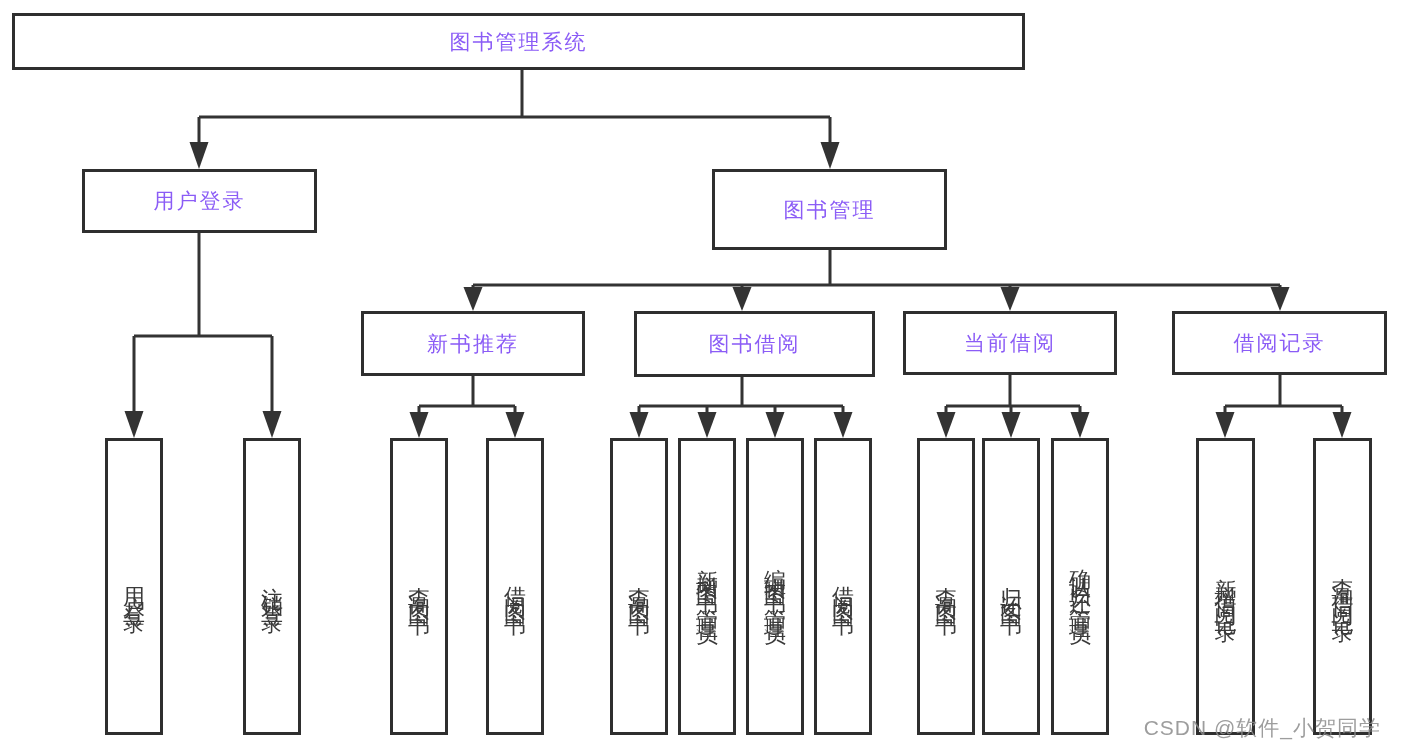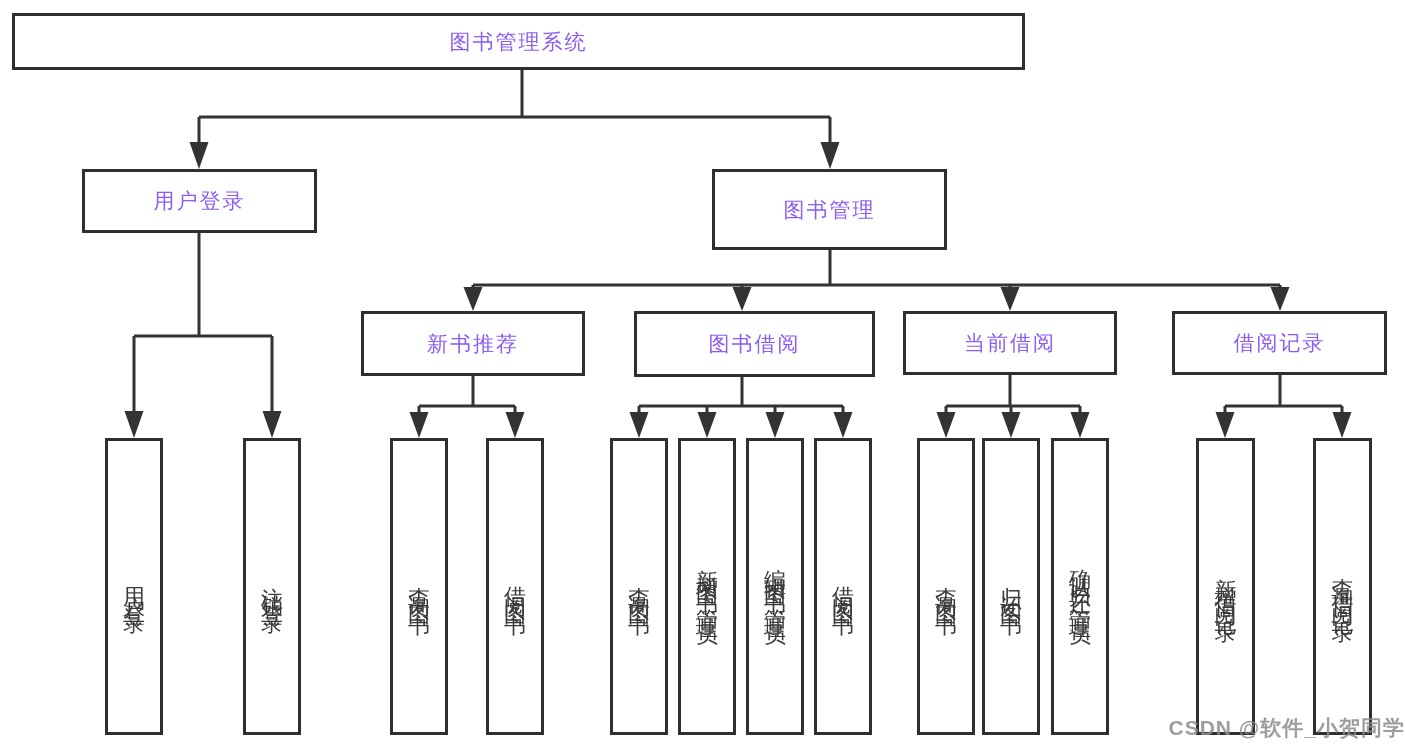--- a/index.html
+++ b/index.html
@@ -58,28 +58,27 @@
     writing-mode: vertical-rl;
     text-orientation: mixed;
     font-size: 22px;
     color: #3a3a3a;
     letter-spacing: 9px;
     line-height: 1;
     white-space: nowrap;
   }
   #watermark {
     position: absolute;
-    right: 0;
+    right: 24px;
     top: 714px;
     font-size: 21px;
     color: rgba(140, 140, 140, 0.85);
     letter-spacing: 1px;
     z-index: 3;
     white-space: nowrap;
-    font-weight: bold;
   }
 </style>
 </head>
 <body>
 
 <div id="canvas">
 
   <svg id="connectors" viewBox="0 0 1405 747" xmlns="http://www.w3.org/2000/svg">
 
     <path class="line" d="M522 68 V117 M199 117 H830 M199 117 V160 M830 117 V160"></path>

